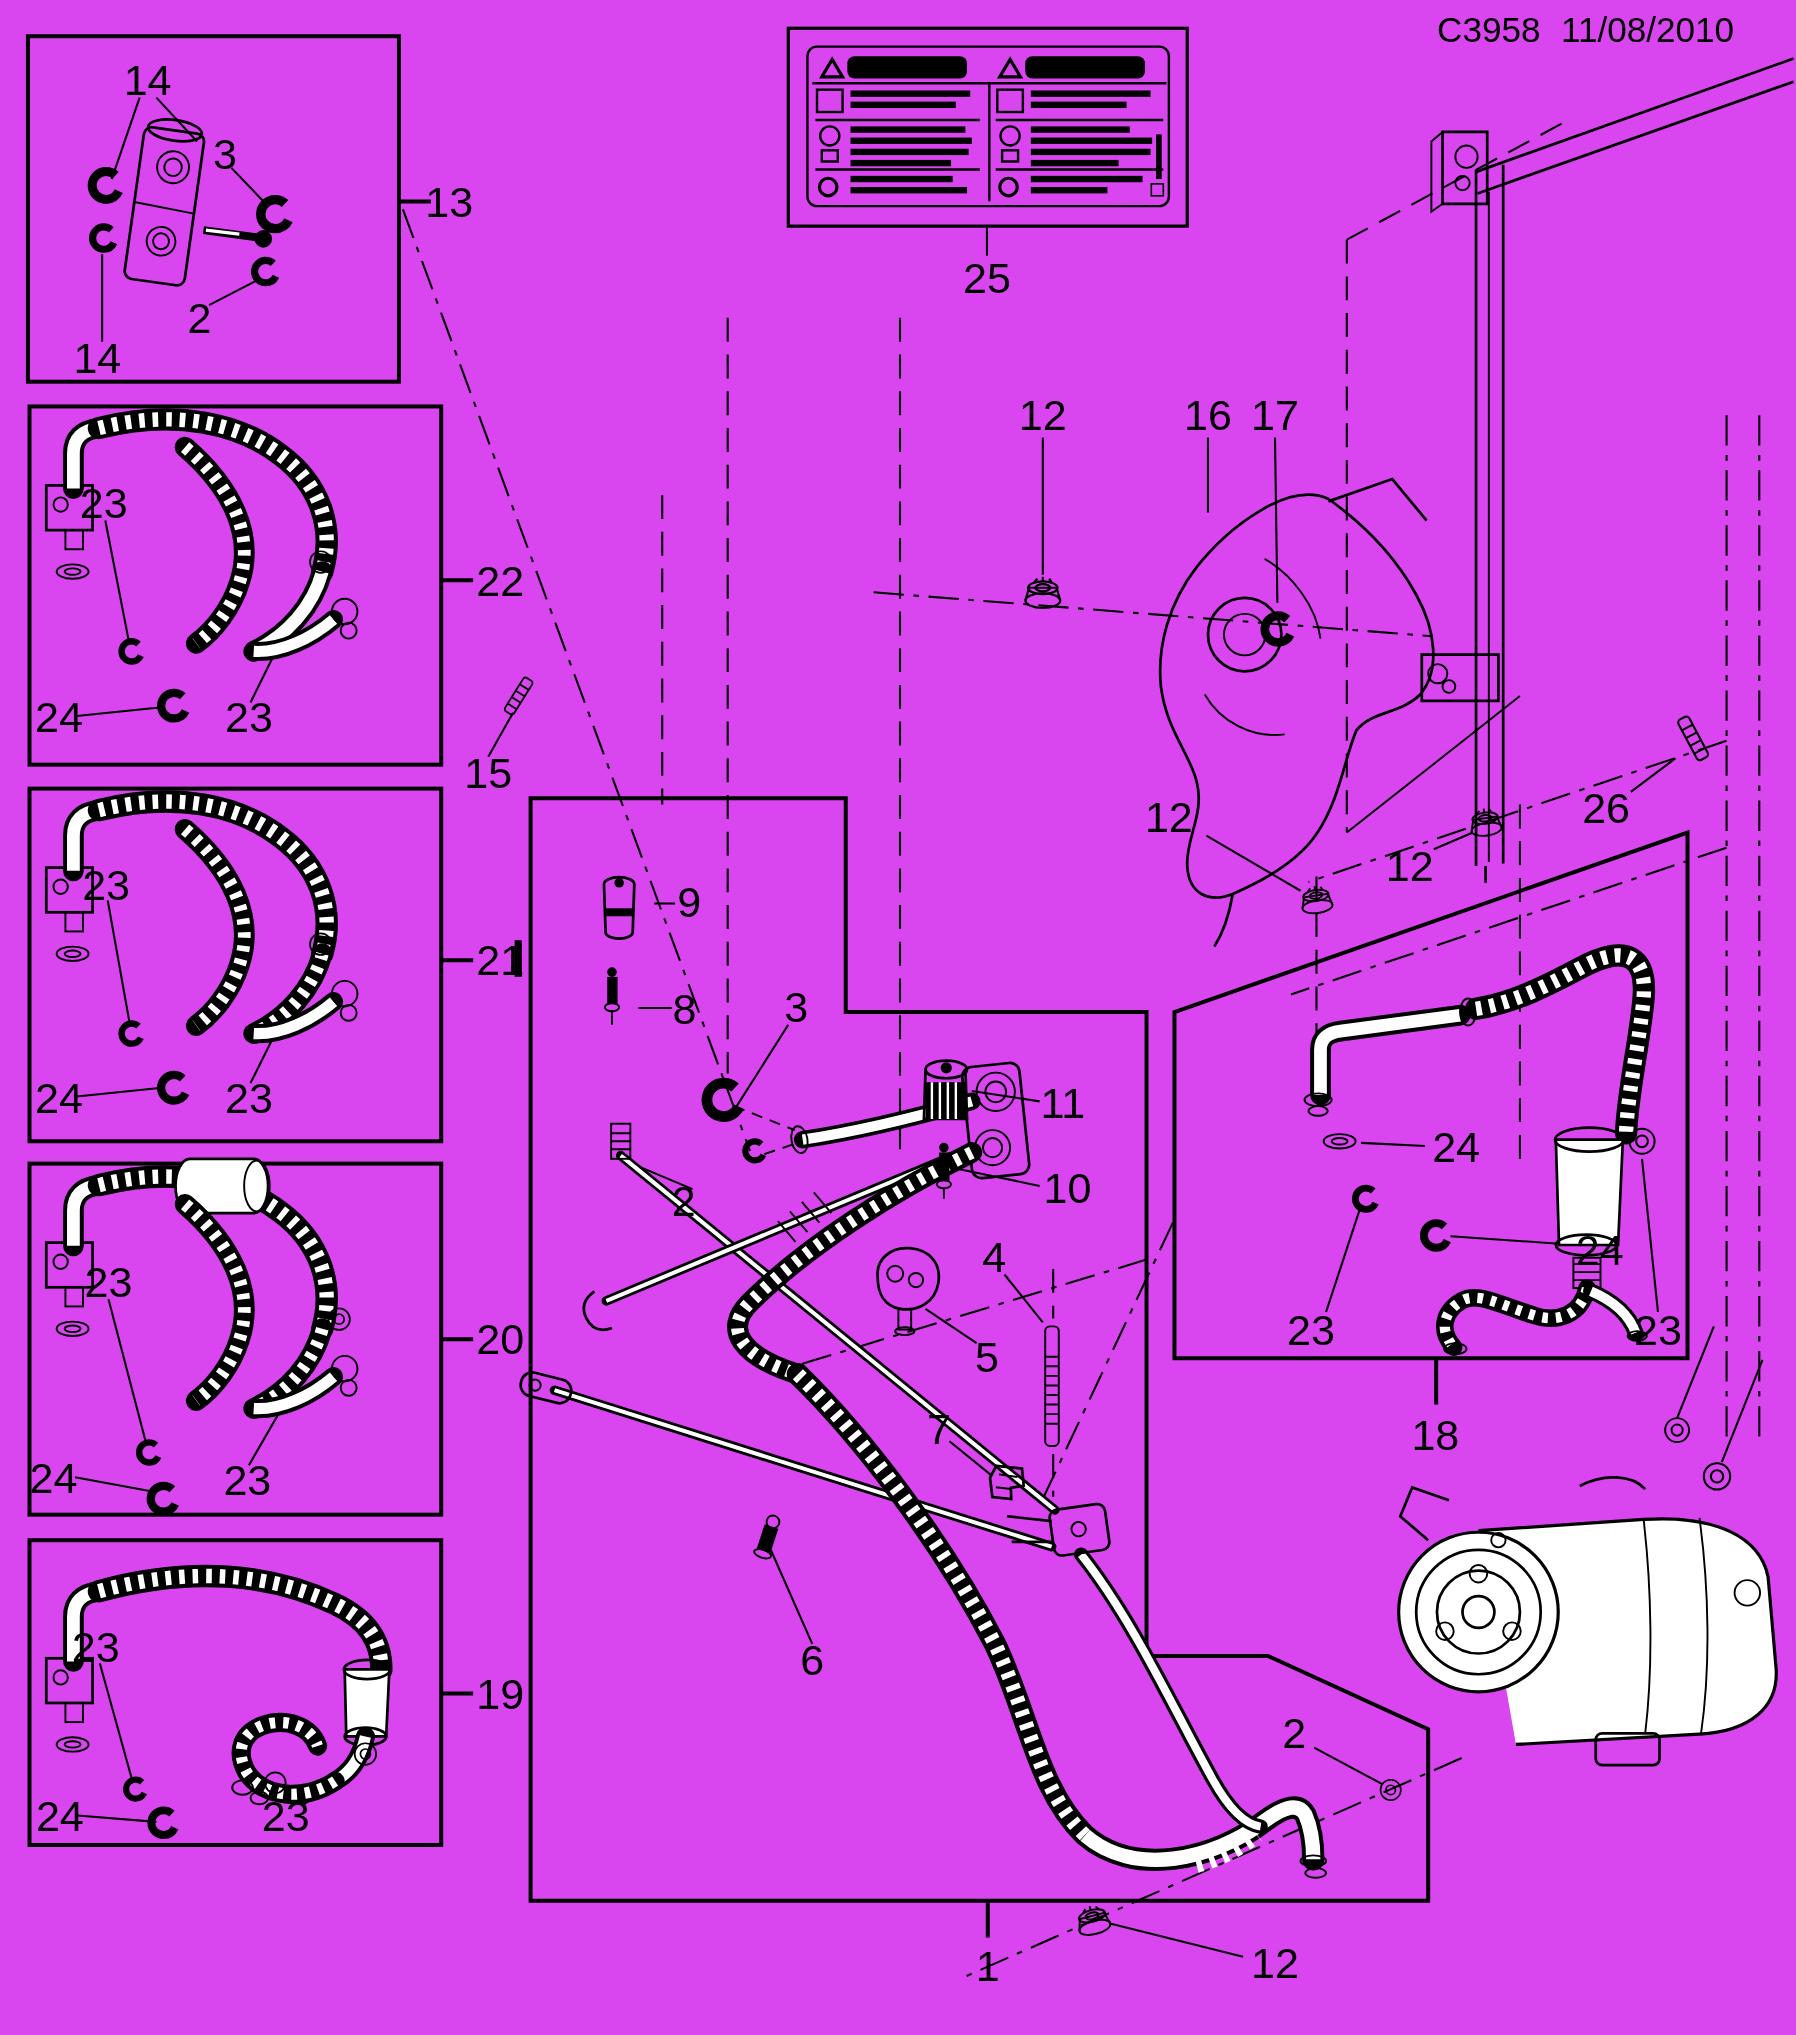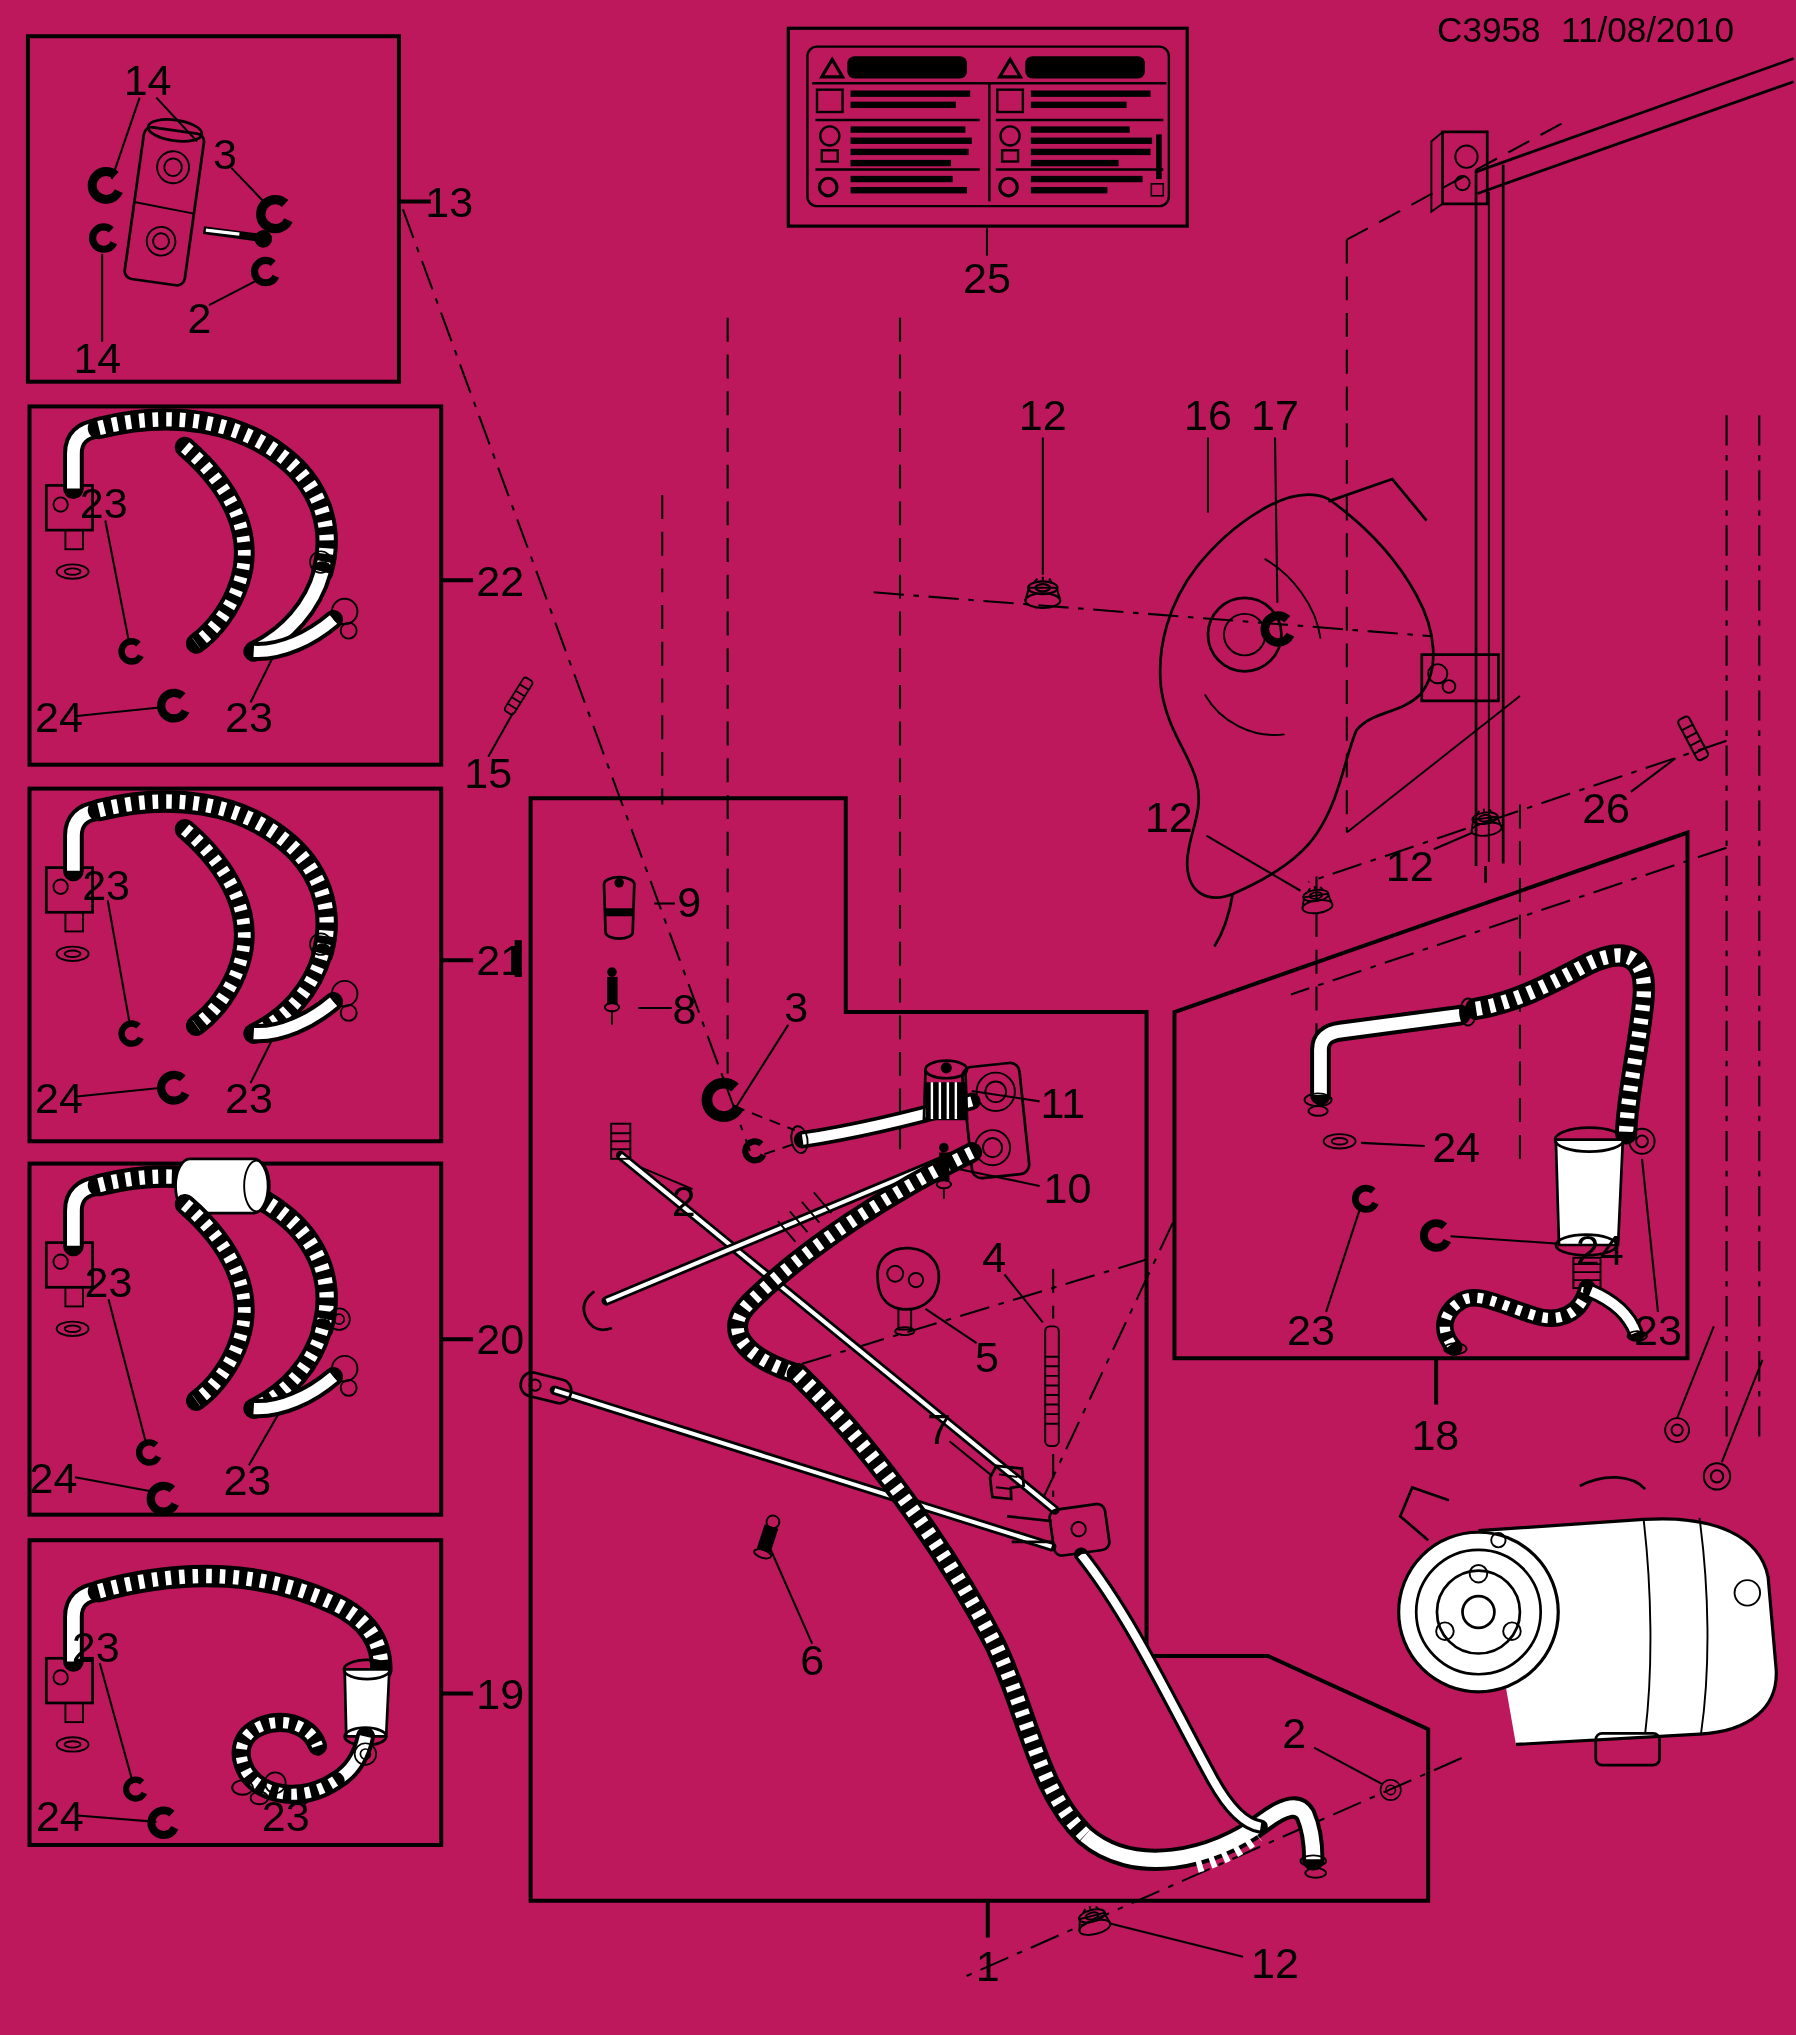--- a/index.html
+++ b/index.html
@@ -1,16 +1,16 @@
 <!DOCTYPE html>
 <html style="font-size:12.8px"><head>
 <meta charset="utf-8">
 <style>
   html,body{margin:0;padding:0;background:#ffffff;}
-  #stage{position:relative;width:1796px;height:2036px;background:#be185d;overflow:hidden;}
+  #stage{position:relative;width:1796px;height:2036px;background:#d946ef;overflow:hidden;}
   svg{position:absolute;left:0;top:0;}
   .bx{fill:none;stroke:#000;stroke-width:5;}
   .ln{fill:none;stroke:#000;stroke-width:2.6;}
   .tk{fill:none;stroke:#000;stroke-width:5;}
   .dash{fill:none;stroke:#000;stroke-width:2.6;stroke-dasharray:30 16;}
   .ddot{fill:none;stroke:#000;stroke-width:2.6;stroke-dasharray:38 12 7 12;}
   .pt{fill:none;stroke:#000;stroke-width:3.4;}
   .pt2{fill:none;stroke:#000;stroke-width:2.4;}
   .po{fill:none;stroke:#000;stroke-linecap:round;}
   .pi{fill:none;stroke:#fff;stroke-linecap:butt;}

